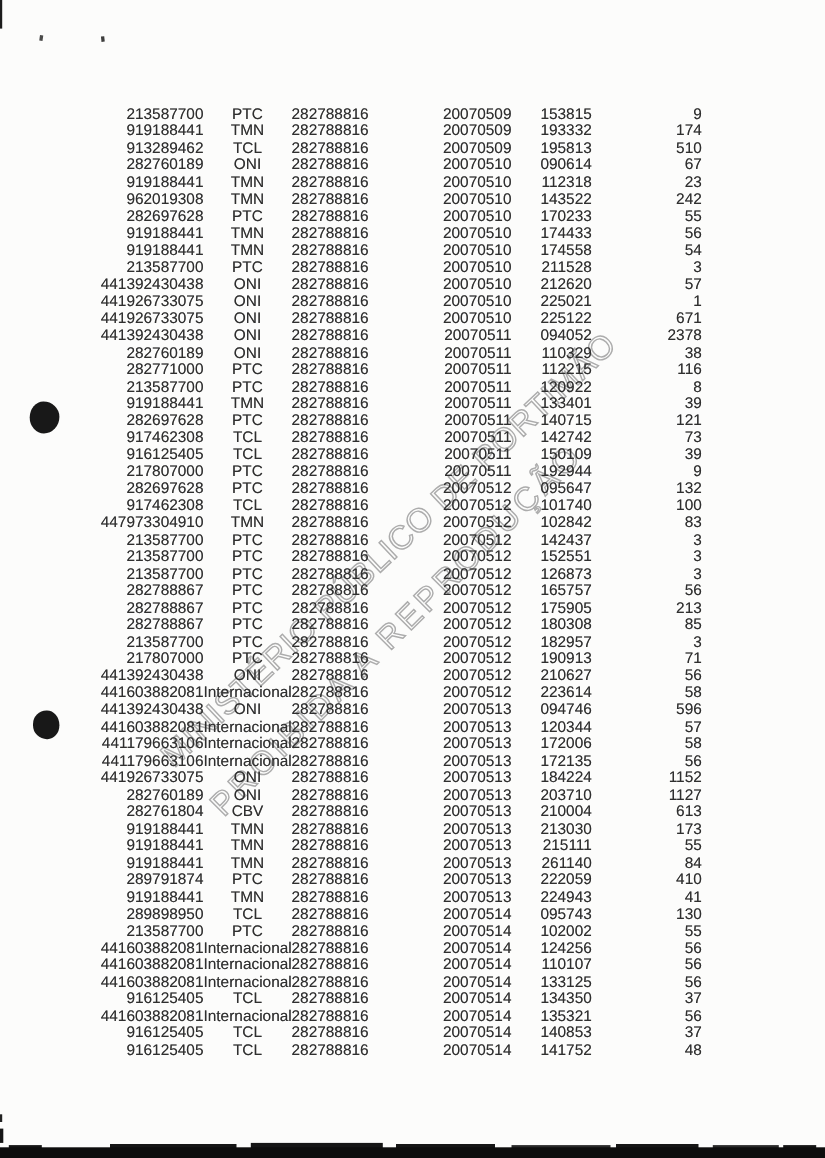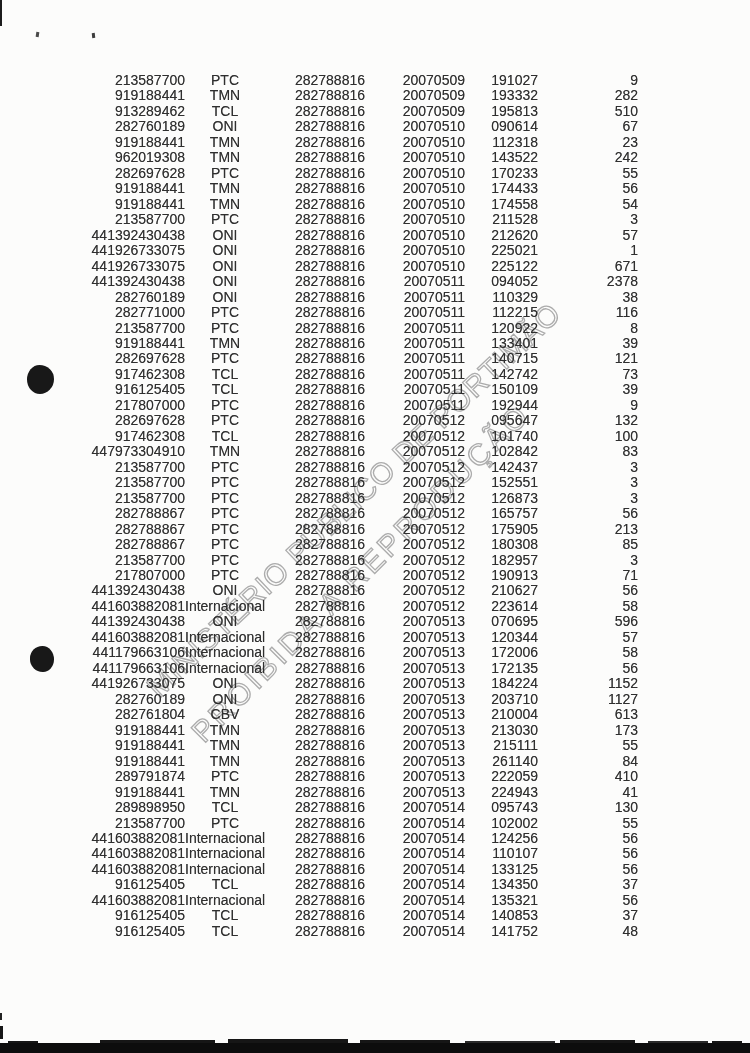--- a/index.html
+++ b/index.html
@@ -7,31 +7,31 @@
     position:relative;
     width:750px; height:1053px;
     background:#fcfcfb;
     overflow:hidden;
     font-family:"Liberation Sans","DejaVu Sans",sans-serif;
   }
 
   
   .records {
     position:absolute;
-    left:85px; top:73px;
+    left:85px; top:96px;
     z-index:3;
     font-size:14px;
     color:#2f2f2f;
     text-shadow:0 0 0.5px rgba(45,45,45,0.55);
   }
   .row { display:flex; height:15.47px; line-height:15.4px; }
   .c   { flex:0 0 auto; white-space:nowrap; }
   .c1  { width:100px; text-align:right; }
   .c2  { width:80px;  text-align:center; }
-  .c3  { width:100px; text-align:right; }
+  .c3  { width:100px; }
   .c4  { width:76px;  text-align:right;padding-left:24px; }
   .c5  { width:73px;  text-align:right; }
   .c6  { width:100px; text-align:right; }
 
   
   .wm-line {
     position:absolute;
     z-index:1;
     white-space:nowrap;
     font-size:30px;
@@ -75,30 +75,30 @@
 
   <div class="wm-line wm-1">MINISTÉRIO PÚBLICO DE PORTIMÃO</div>
   <div class="wm-line wm-2">PROIBIDA A REPRODUÇÃO</div>
 
   <div class="records">
       <div class="row">
         <div class="c c1">213587700</div>
         <div class="c c2">PTC</div>
         <div class="c c3">282788816</div>
         <div class="c c4">20070509</div>
-        <div class="c c5">191027</div>
+        <div class="c c5">153815</div>
         <div class="c c6">9</div>
       </div>
       <div class="row">
         <div class="c c1">919188441</div>
         <div class="c c2">TMN</div>
         <div class="c c3">282788816</div>
         <div class="c c4">20070509</div>
         <div class="c c5">193332</div>
-        <div class="c c6">282</div>
+        <div class="c c6">174</div>
       </div>
       <div class="row">
         <div class="c c1">913289462</div>
         <div class="c c2">TCL</div>
         <div class="c c3">282788816</div>
         <div class="c c4">20070509</div>
         <div class="c c5">195813</div>
         <div class="c c6">510</div>
       </div>
       <div class="row">
@@ -355,21 +355,21 @@
         <div class="c c3">282788816</div>
         <div class="c c4">20070512</div>
         <div class="c c5">223614</div>
         <div class="c c6">58</div>
       </div>
       <div class="row">
         <div class="c c1">441392430438</div>
         <div class="c c2">ONI</div>
         <div class="c c3">282788816</div>
         <div class="c c4">20070513</div>
-        <div class="c c5">070695</div>
+        <div class="c c5">094746</div>
         <div class="c c6">596</div>
       </div>
       <div class="row">
         <div class="c c1">441603882081</div>
         <div class="c c2">Internacional</div>
         <div class="c c3">282788816</div>
         <div class="c c4">20070513</div>
         <div class="c c5">120344</div>
         <div class="c c6">57</div>
       </div>

